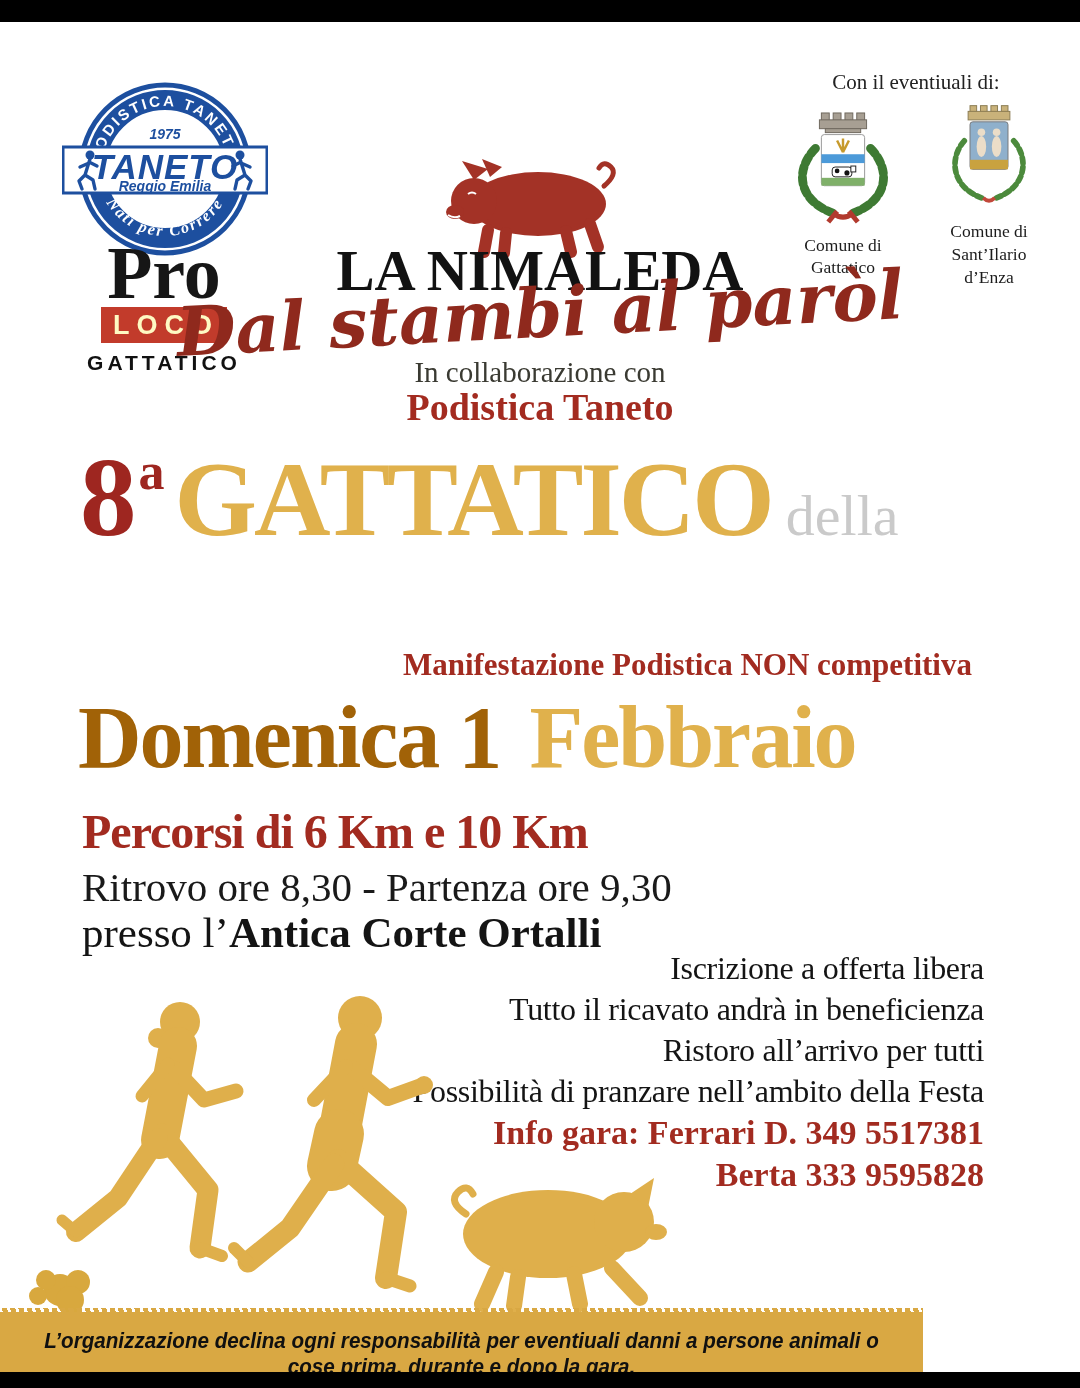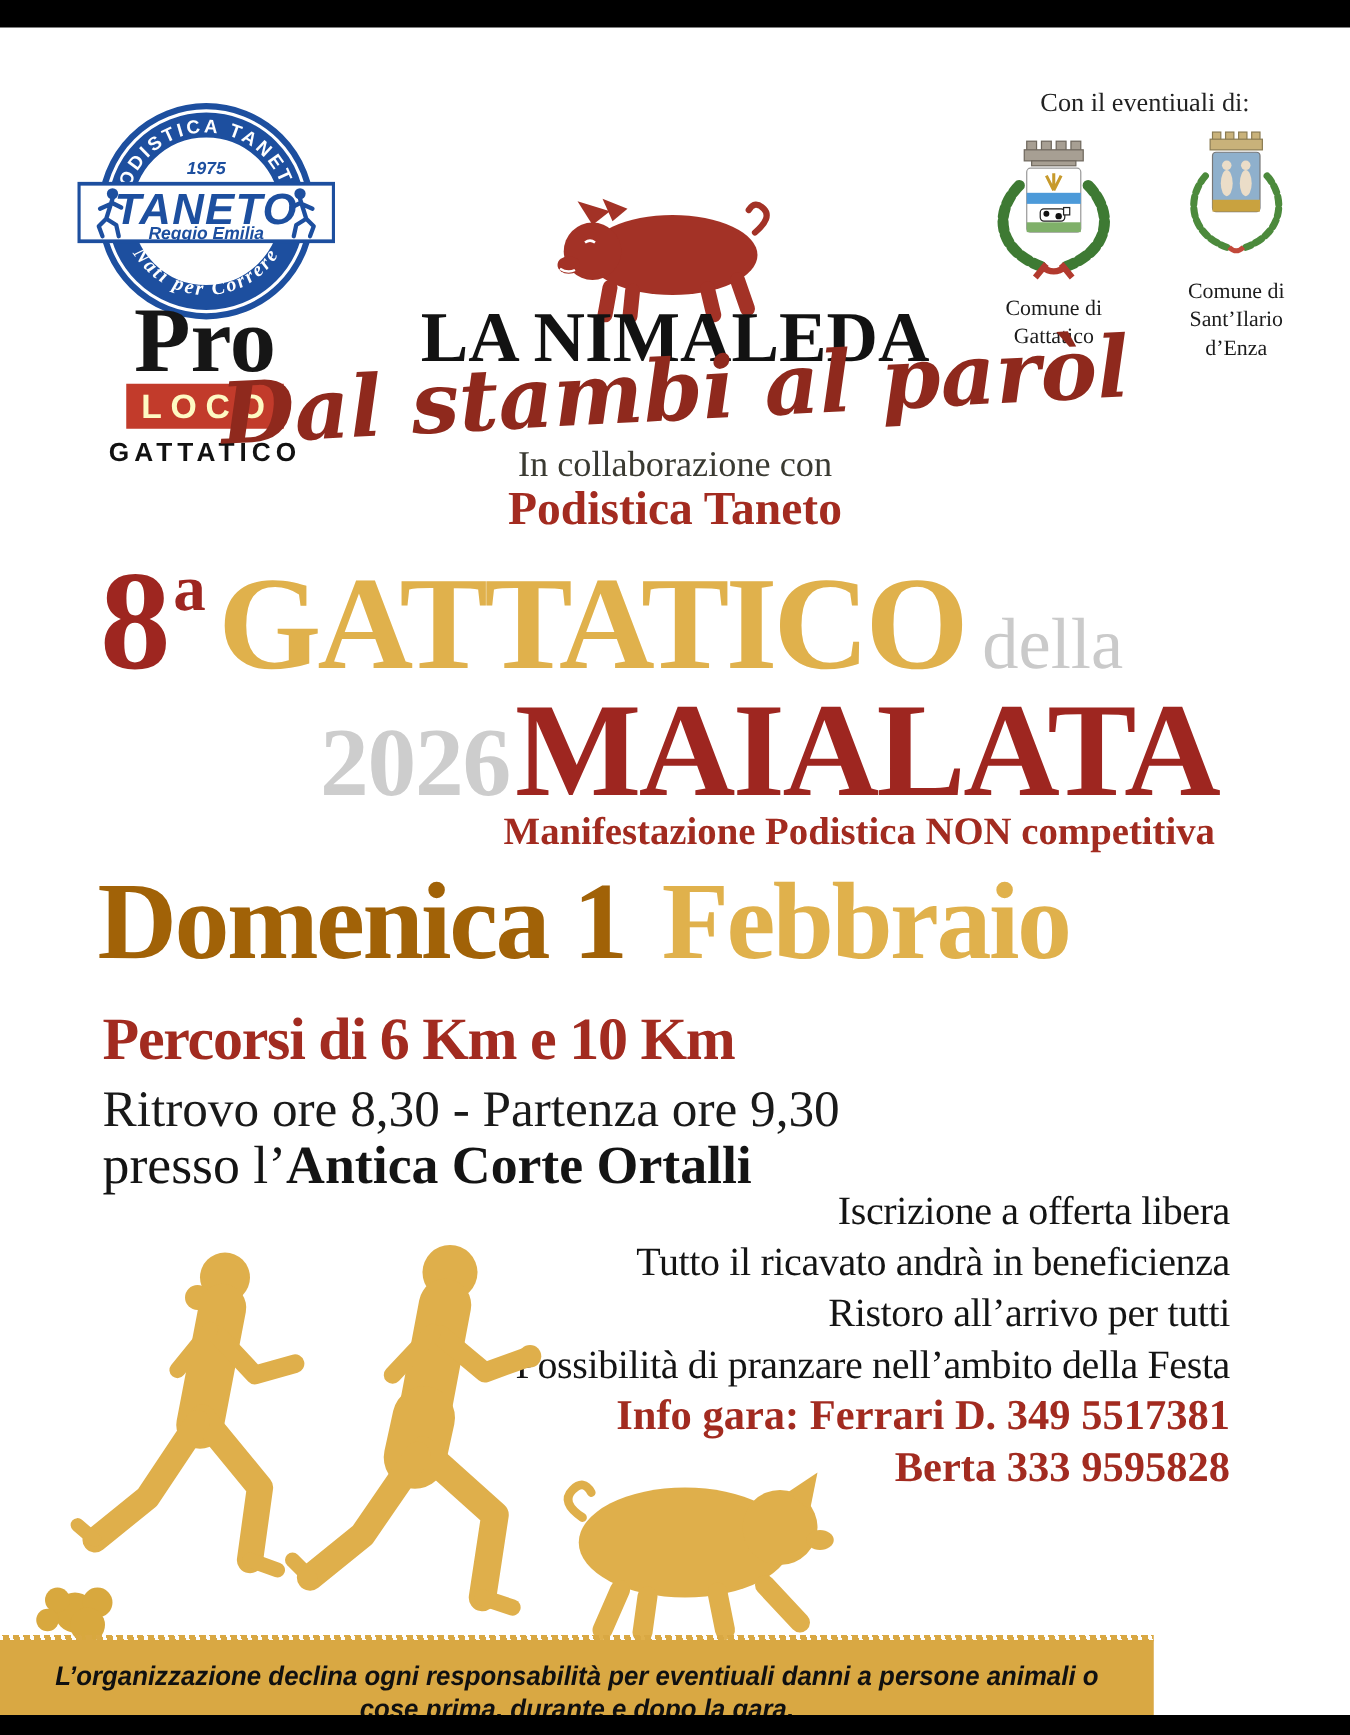--- a/index.html
+++ b/index.html
@@ -197,24 +197,20 @@
   <div class="abs brand-tagline">Dal stambi al paròl</div>
   <div class="abs collab">In collaborazione con</div>
   <div class="abs collab-org">Podistica Taneto</div>
 
   <div class="abs title-row1">
     <span class="t-edition">8</span>
       <span class="t-ordinal">a</span>
     <span class="t-camminata">GATTATICO</span>
     <span class="t-della">della</span>
   </div>
-  <div class="abs title-row2">
-    <span class="t-year">2026</span>
-    <span class="t-maialata">MAIALATA</span>
-  </div>
   <div class="abs t-subtitle">Manifestazione Podistica NON competitiva</div>
 
   <div class="abs date-line">
     <span class="date-red">Domenica 1</span>
     <span class="date-gold">Febbraio</span>
   </div>
 
   <div class="abs d-courses">Percorsi di 6 Km e 10 Km</div>
   <div class="abs d-meeting">Ritrovo ore 8,30 - Partenza ore 9,30</div>
   <div class="abs d-venue"><span>presso l’</span><b>Antica Corte Ortalli</b></div>

